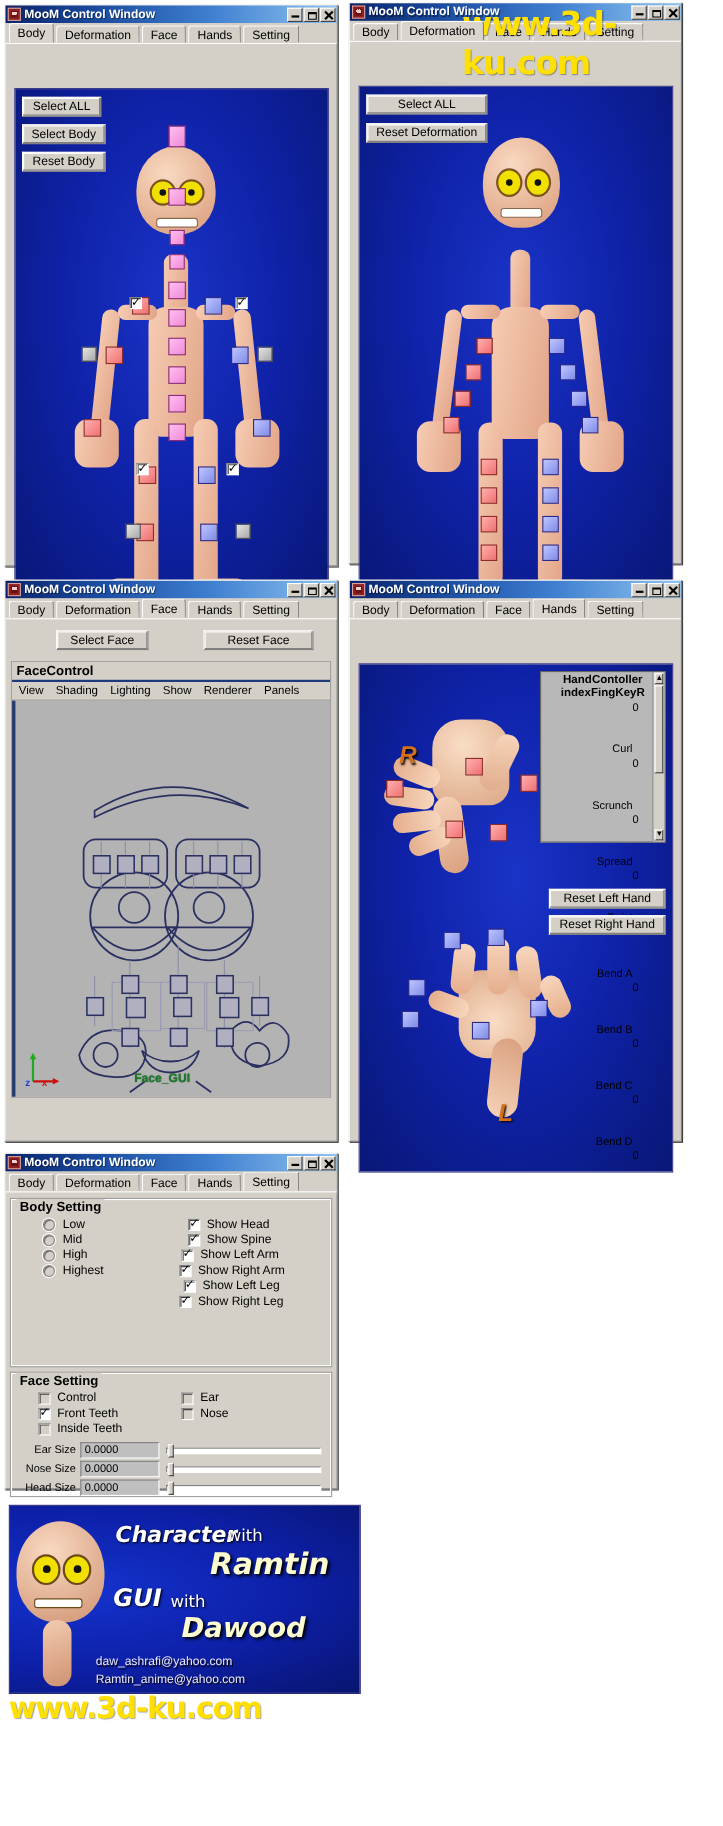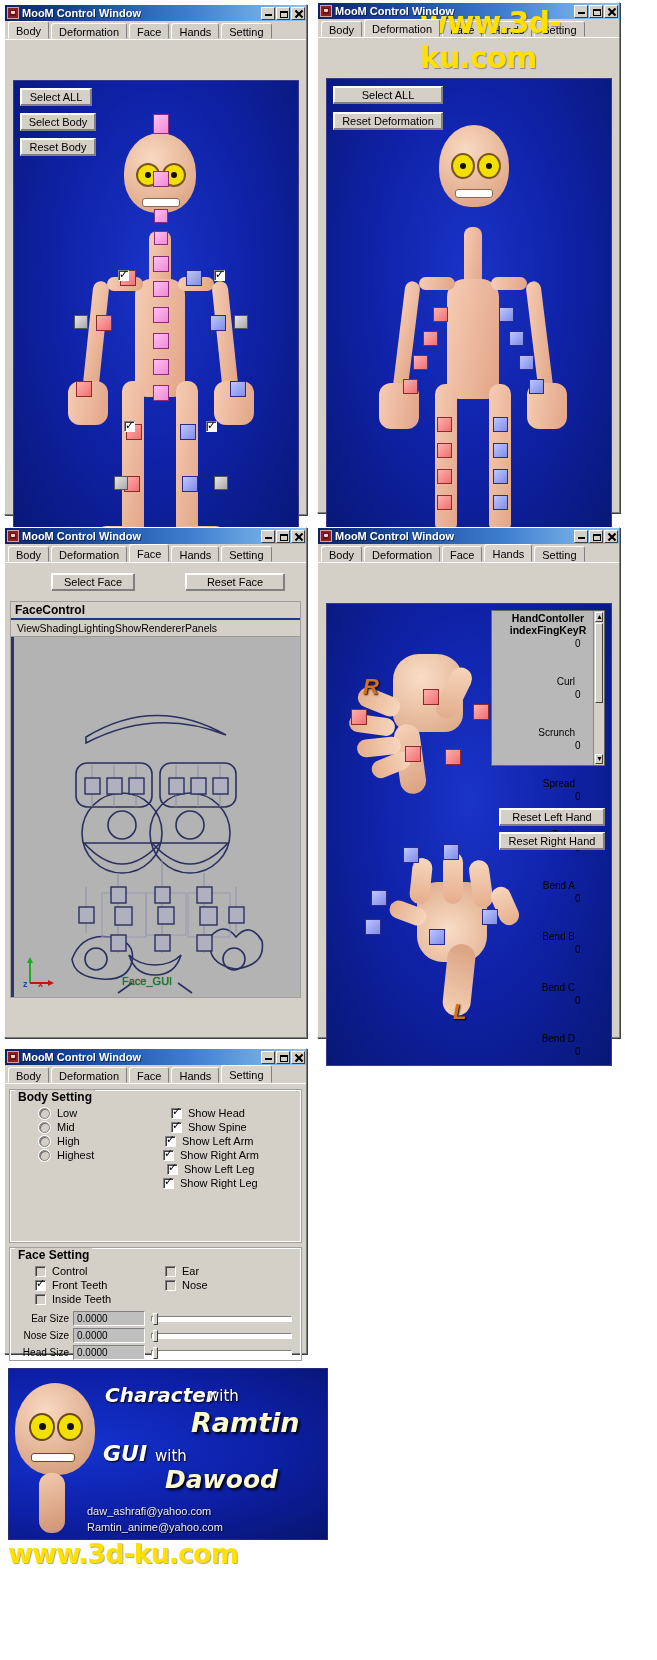--- a/index.html
+++ b/index.html
@@ -230,21 +230,21 @@
   .handpanel .hsb .ar.dn { bottom: 1px; }
 
   
   .facectl { margin: 4px 5px 6px 5px; border: 1px solid #a0a0a0; background: #d4d0c8; }
   .facectl .fhdr {
     font-size: 12px; font-weight: bold; padding: 1px 4px;
     border-bottom: 2px solid #1f3a7a;
     background: #d4d0c8;
   }
   .facectl .fmenu {
-    display: flex; font-size: 10.5px; 
+    display: flex; font-size: 10.5px; gap: 11px;
     padding: 2px 6px; background: #d4d0c8;
     border-bottom: 1px solid #9a9a9a;
   }
   .facectl .fmenu span { cursor: pointer; }
   .facectl .fview {
     position: relative; height: 360px;
     background: #b3b3b3;
     border-left: 3px solid #223a6e;
     overflow: hidden;
   }
@@ -558,21 +558,21 @@
             <rect x="65" y="270" width="15" height="16"></rect>
               <rect x="215" y="270" width="15" height="16"></rect>
             <rect x="101" y="270" width="17" height="18"></rect>
               <rect x="144" y="270" width="16" height="17"></rect>
               <rect x="186" y="270" width="17" height="18"></rect>
             <rect x="97" y="298" width="15" height="16"></rect>
               <rect x="141" y="298" width="15" height="16"></rect>
               <rect x="183" y="298" width="15" height="16"></rect>
           </g>
         </svg>
-        <div style="position:absolute;left:108px;bottom:10px;font-size:11px;font-weight:normal;color:#1d7a2e;text-shadow:0 0 1px #0a4a18;">Face_GUI</div>
+        <div style="position:absolute;left:108px;bottom:10px;font-size:11px;font-weight:bold;color:#1d7a2e;text-shadow:0 0 1px #0a4a18;">Face_GUI</div>
         <div class="axis">
           <svg width="34" height="34" viewBox="0 0 34 34">
             <line x1="8" y1="28" x2="8" y2="6" stroke="#1faa1f" stroke-width="2"></line>
             <polygon points="8,2 5,8 11,8" fill="#1faa1f"></polygon>
             <line x1="8" y1="28" x2="28" y2="28" stroke="#cc1111" stroke-width="2"></line>
             <polygon points="32,28 26,25 26,31" fill="#cc1111"></polygon>
           </svg>
           <span class="lbl" style="left:1px;bottom:0px;color:#1e3fcc;">z</span>
           <span class="lbl" style="left:16px;bottom:0px;color:#cc1111;">x</span>
         </div>

